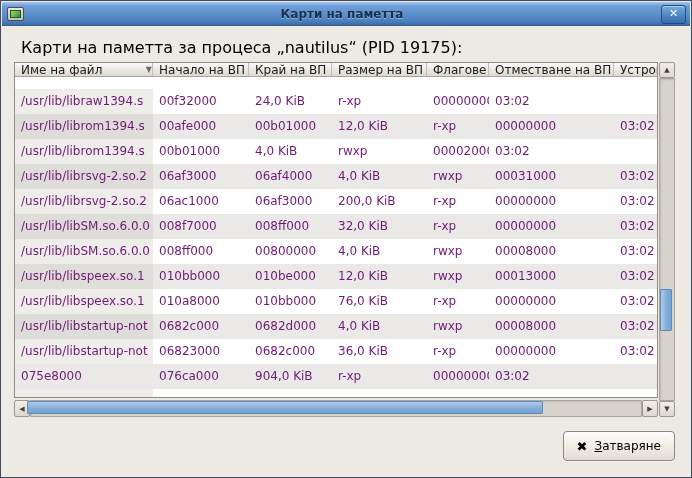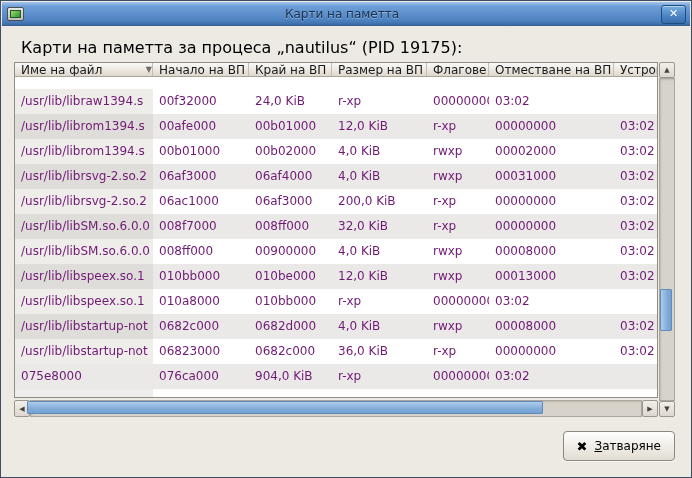--- a/index.html
+++ b/index.html
@@ -27,21 +27,21 @@
     border:1px solid #4e4e4e; border-radius:2px;
     display:flex; align-items:center; justify-content:center;
   }
   .app-icon .screen {
     width:9px; height:6px;
     background:linear-gradient(135deg,#9fdc6a,#2f8f35);
     border:1px solid #1d5a22;
   }
   .title-text {
     position:absolute; left:0; right:8px; text-align:center;
-    font-size:12px; font-weight:normal; color:#152f4e;
+    font-size:12px; font-weight:bold; color:#152f4e;
     text-shadow:0 1px 0 rgba(255,255,255,0.35);
   }
   .titlebar-close {
     position:absolute; right:4px; top:3px; width:23px; height:17px;
     background:linear-gradient(#79aede,#4a83c2 60%,#3a6dab);
     border:1px solid #1e4c7f; border-radius:3px;
     box-shadow:inset 0 1px 0 rgba(255,255,255,0.45);
     color:#fff; font-size:11px; font-weight:bold; line-height:15px; text-align:center;
     cursor:default;
   }
@@ -187,21 +187,20 @@
           <div class="cell c1">00afe000</div>
           <div class="cell c2">00b01000</div>
           <div class="cell c3">12,0 KiB</div>
           <div class="cell c4">r-xp</div>
           <div class="cell c5">00000000</div>
           <div class="cell c6">03:02</div>
         </div>
         <div class="row grid-cols">
           <div class="cell c0">/usr/lib/librom1394.s</div>
           <div class="cell c1">00b01000</div>
-          <div class="cell c2">00b02000</div>
           <div class="cell c3">4,0 KiB</div>
           <div class="cell c4">rwxp</div>
           <div class="cell c5">00002000</div>
           <div class="cell c6">03:02</div>
         </div>
         <div class="row grid-cols">
           <div class="cell c0">/usr/lib/librsvg-2.so.2</div>
           <div class="cell c1">06af3000</div>
           <div class="cell c2">06af4000</div>
           <div class="cell c3">4,0 KiB</div>
@@ -223,39 +222,40 @@
           <div class="cell c1">008f7000</div>
           <div class="cell c2">008ff000</div>
           <div class="cell c3">32,0 KiB</div>
           <div class="cell c4">r-xp</div>
           <div class="cell c5">00000000</div>
           <div class="cell c6">03:02</div>
         </div>
         <div class="row grid-cols">
           <div class="cell c0">/usr/lib/libSM.so.6.0.0</div>
           <div class="cell c1">008ff000</div>
-          <div class="cell c2">00900000</div>
+          <div class="cell c2">00800000</div>
           <div class="cell c3">4,0 KiB</div>
           <div class="cell c4">rwxp</div>
           <div class="cell c5">00008000</div>
           <div class="cell c6">03:02</div>
         </div>
         <div class="row grid-cols">
           <div class="cell c0">/usr/lib/libspeex.so.1</div>
           <div class="cell c1">010bb000</div>
           <div class="cell c2">010be000</div>
           <div class="cell c3">12,0 KiB</div>
           <div class="cell c4">rwxp</div>
           <div class="cell c5">00013000</div>
           <div class="cell c6">03:02</div>
         </div>
         <div class="row grid-cols">
           <div class="cell c0">/usr/lib/libspeex.so.1</div>
           <div class="cell c1">010a8000</div>
           <div class="cell c2">010bb000</div>
+          <div class="cell c3">76,0 KiB</div>
           <div class="cell c4">r-xp</div>
           <div class="cell c5">00000000</div>
           <div class="cell c6">03:02</div>
         </div>
         <div class="row grid-cols">
           <div class="cell c0">/usr/lib/libstartup-not</div>
           <div class="cell c1">0682c000</div>
           <div class="cell c2">0682d000</div>
           <div class="cell c3">4,0 KiB</div>
           <div class="cell c4">rwxp</div>

